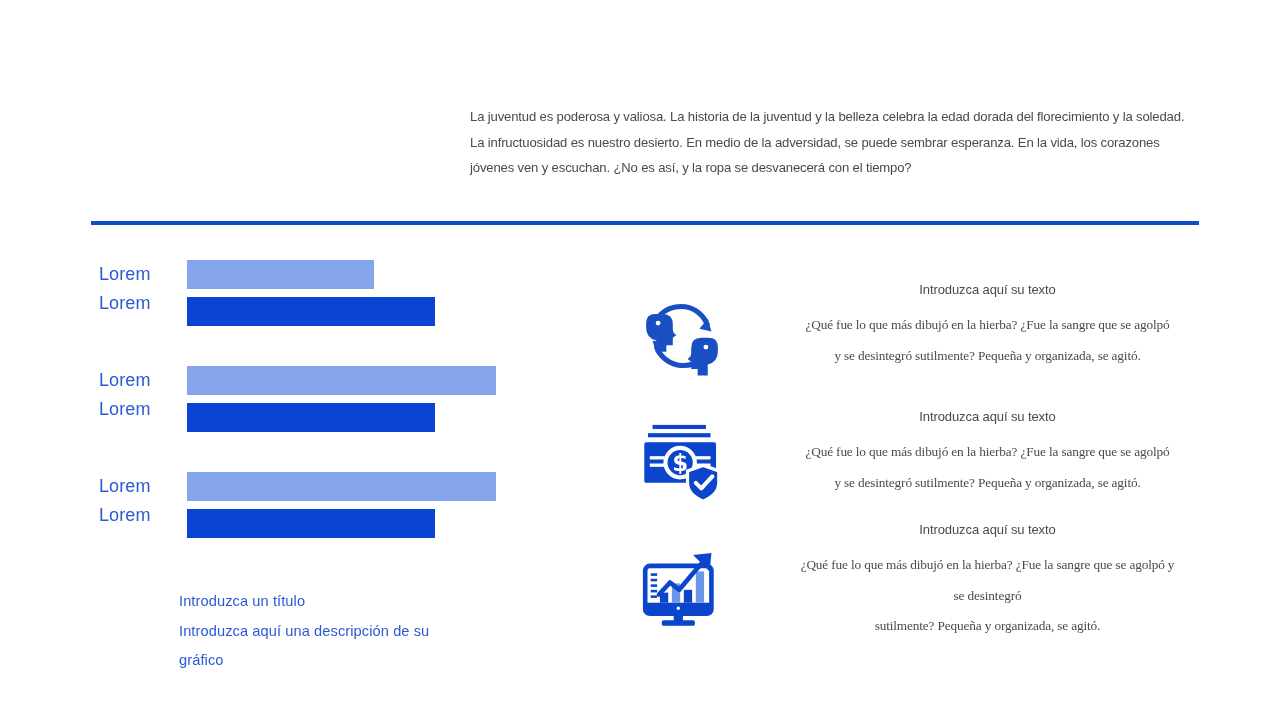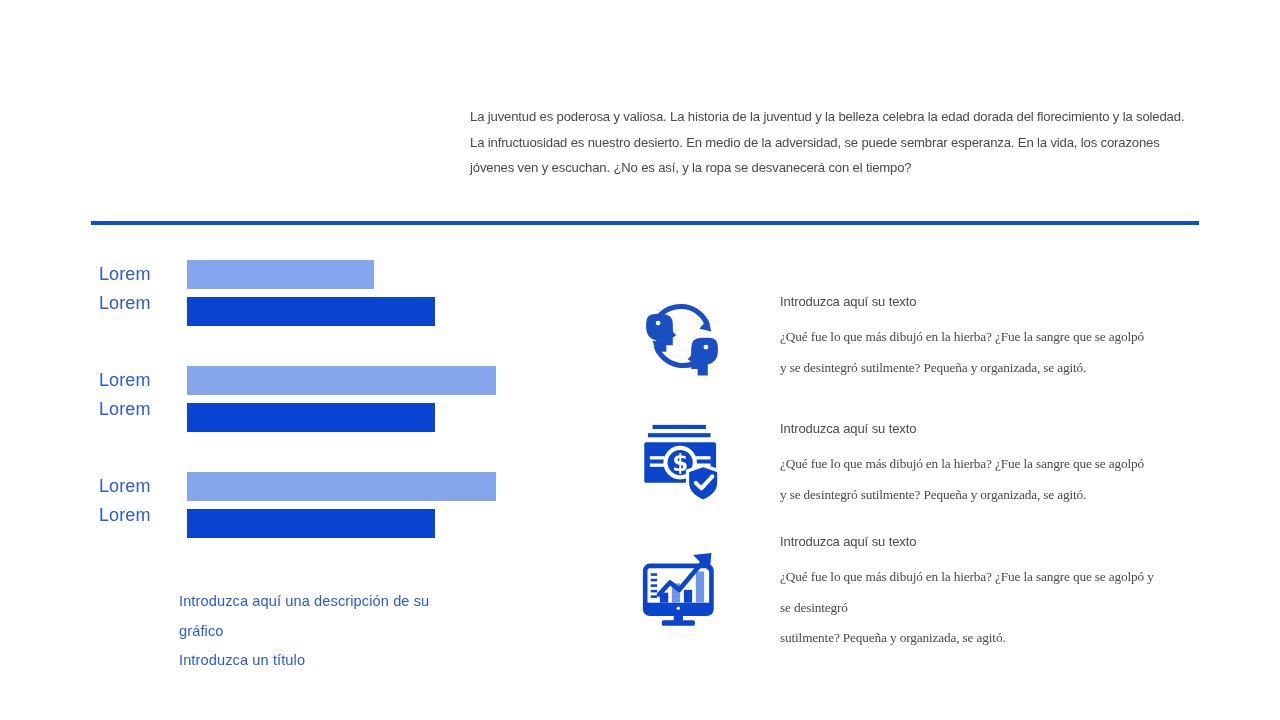--- a/index.html
+++ b/index.html
@@ -133,22 +133,23 @@
   .info-row .icon {
     position: absolute;
     left: 0;
     top: 0;
     width: 92px;
     height: 92px;
   }
   .info-row .texts {
     position: absolute;
     left: 144px;
-    top: 12px;
+    top: 0;
     width: 415px;
+    text-align: center;
   }
   .info-heading {
     font-size: 13px;
     line-height: 22px;
     color: #4a4a4a;
     letter-spacing: -0.1px;
     margin-bottom: 9px;
   }
   .info-body {
     font-size: 13.3px;
@@ -207,22 +208,22 @@
       <div class="bar-label">Lorem</div>
     </div>
     <div class="bars">
       <div class="bar light" style="width: 309px;"></div>
       <div class="bar-gap"></div>
       <div class="bar dark" style="width: 248px;"></div>
     </div>
   </div>
 
   <div class="chart-caption">
+    <div>Introduzca un título</div>
     <div>Introduzca aquí una descripción de su gráfico</div>
-    <div>Introduzca un título</div>
   </div>
 </div>
 
 <div class="info-list">
 
   <div class="info-row" id="row-0">
     <div class="icon">
       <svg viewBox="0 0 100 100" width="92" height="92" xmlns="http://www.w3.org/2000/svg">
         <g fill="none" stroke="#1a4fc4" stroke-width="5.5" stroke-linecap="butt">
           <path d="M24 30 A31 31 0 0 1 78 39"></path>

